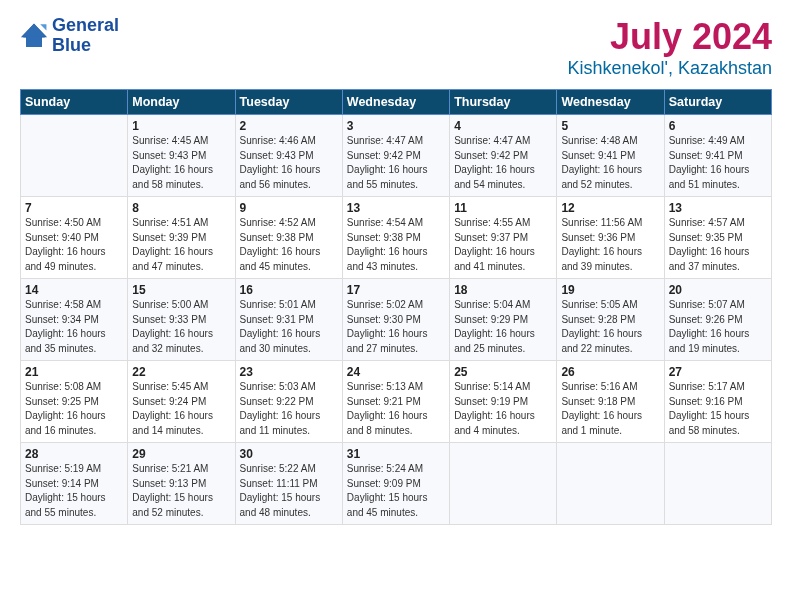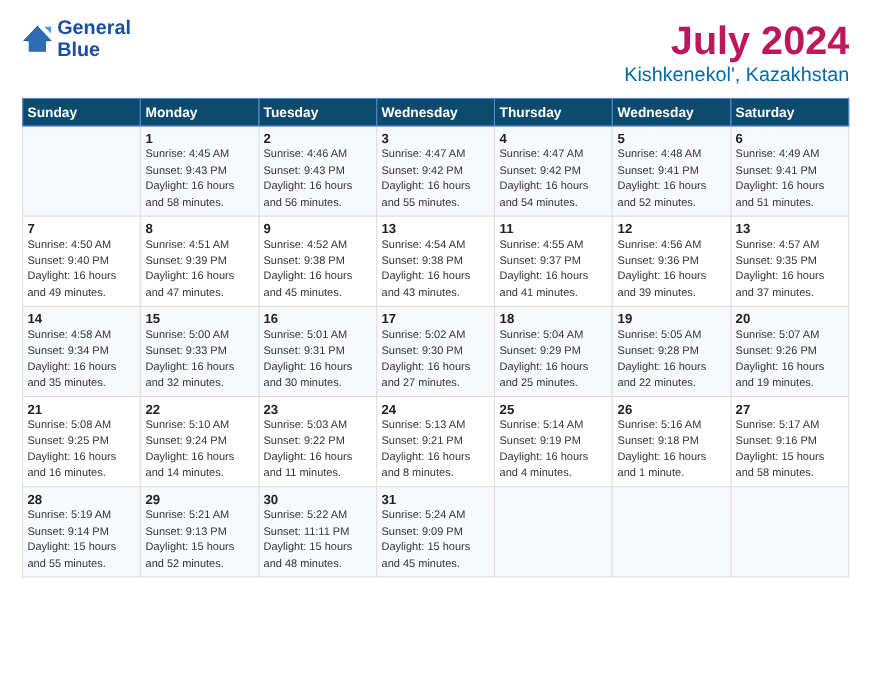--- a/index.html
+++ b/index.html
@@ -213,21 +213,21 @@
           </td>
           <td>
             <span class="day-num">11</span>
             <div class="cell-text">Sunrise: 4:55 AM
 Sunset: 9:37 PM
 Daylight: 16 hours
 and 41 minutes.</div>
           </td>
           <td>
             <span class="day-num">12</span>
-            <div class="cell-text">Sunrise: 4:56 AM
+            <div class="cell-text">Sunrise: 11:56 AM
 Sunset: 9:36 PM
 Daylight: 16 hours
 and 39 minutes.</div>
           </td>
           <td>
             <span class="day-num">13</span>
             <div class="cell-text">Sunrise: 4:57 AM
 Sunset: 9:35 PM
 Daylight: 16 hours
 and 37 minutes.</div>
@@ -287,21 +287,21 @@
         <tr>
           <td>
             <span class="day-num">21</span>
             <div class="cell-text">Sunrise: 5:08 AM
 Sunset: 9:25 PM
 Daylight: 16 hours
 and 16 minutes.</div>
           </td>
           <td>
             <span class="day-num">22</span>
-            <div class="cell-text">Sunrise: 5:10 AM
+            <div class="cell-text">Sunrise: 5:45 AM
 Sunset: 9:24 PM
 Daylight: 16 hours
 and 14 minutes.</div>
           </td>
           <td>
             <span class="day-num">23</span>
             <div class="cell-text">Sunrise: 5:03 AM
 Sunset: 9:22 PM
 Daylight: 16 hours
 and 11 minutes.</div>

